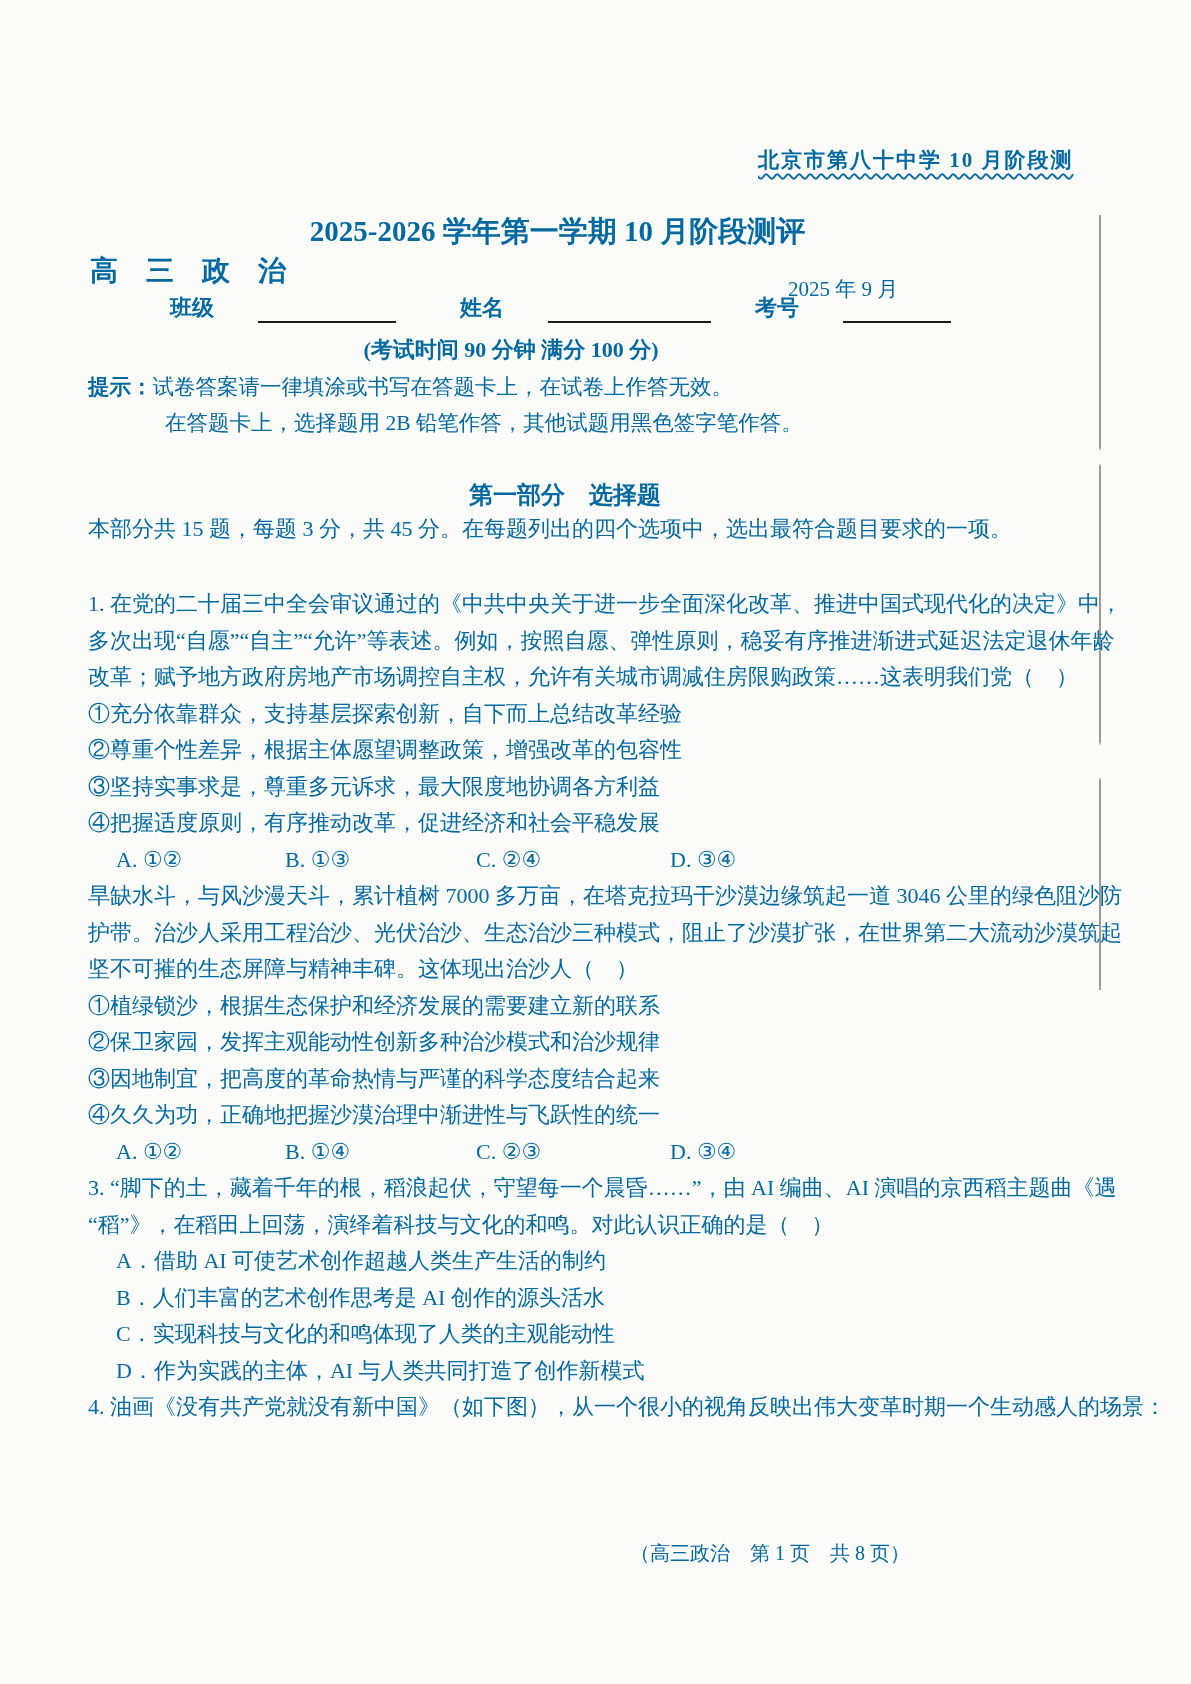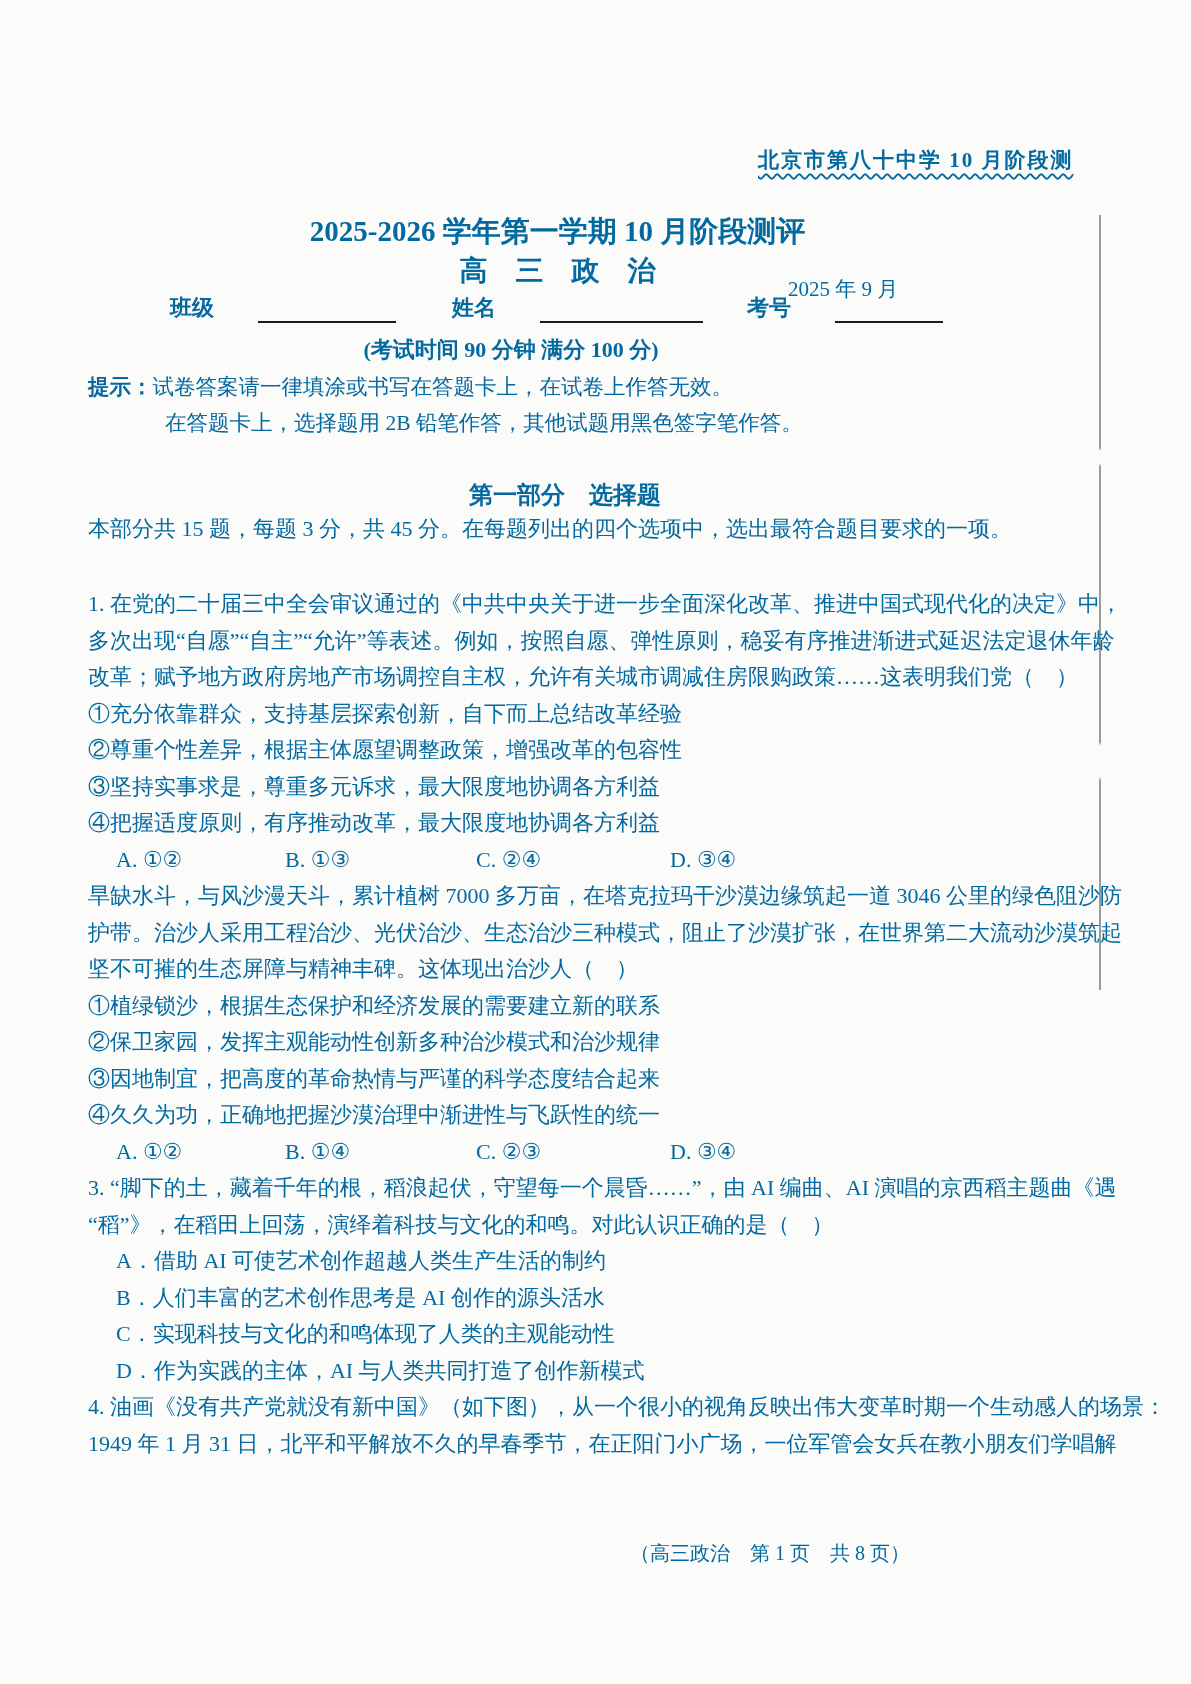--- a/index.html
+++ b/index.html
@@ -29,36 +29,36 @@
     text-decoration:underline;text-decoration-style:wavy;
     text-decoration-thickness:1.5px;text-underline-offset:6px;
     white-space:nowrap;
   }
   .title1{
     position:absolute;top:212px;left:90px;width:935px;
     text-align:center;font-size:29px;font-weight:bold;white-space:nowrap;
   }
   .title2{
     position:absolute;top:252px;left:90px;width:935px;
-    text-align:center;font-size:28px;font-weight:bold;white-space:nowrap;
+    text-align:left;font-size:28px;font-weight:bold;white-space:nowrap;
   }
   .date{
     position:absolute;top:275px;left:788px;font-size:21px;white-space:nowrap;
   }
   .fields-row{
     position:absolute;top:293px;left:170px;
     display:flex;align-items:flex-end;font-size:22px;font-weight:bold;gap:44px;
   }
   .field-blank{
     display:inline-block;height:28px;border-bottom:2px solid #1c1c1c;
   }
   .blank-class{width:138px;}
   .blank-name{width:163px;}
   .blank-examno{width:108px;}
-  .gap-a{margin-left:12px;}
+  .gap-a{margin-left:20px;}
   .gap-b{margin-left:0;}
   .exam-info{
     position:absolute;top:335px;left:106px;width:810px;
     text-align:center;font-size:22px;font-weight:bold;white-space:nowrap;
   }
   .notice-line1{
     position:absolute;top:372px;left:88px;font-size:21.5px;white-space:nowrap;
   }
   .notice-label{font-weight:bold;}
   .notice-line2{
@@ -121,21 +121,21 @@
   <div class="intro">本部分共 15 题，每题 3 分，共 45 分。在每题列出的四个选项中，选出最符合题目要求的一项。</div>
 
   <div class="body-block">
 
     <div class="line">1. 在党的二十届三中全会审议通过的《中共中央关于进一步全面深化改革、推进中国式现代化的决定》中，</div>
     <div class="line">多次出现“自愿”“自主”“允许”等表述。例如，按照自愿、弹性原则，稳妥有序推进渐进式延迟法定退休年龄</div>
     <div class="line">改革；赋予地方政府房地产市场调控自主权，允许有关城市调减住房限购政策……这表明我们党（　）</div>
     <div class="line">①充分依靠群众，支持基层探索创新，自下而上总结改革经验</div>
     <div class="line">②尊重个性差异，根据主体愿望调整政策，增强改革的包容性</div>
     <div class="line">③坚持实事求是，尊重多元诉求，最大限度地协调各方利益</div>
-    <div class="line">④把握适度原则，有序推动改革，最大限度地协调各方利益</div>
+    <div class="line">④把握适度原则，有序推动改革，促进经济和社会平稳发展</div>
     <div class="line opt-row">
       <span class="opt opt-a">A. ①②</span>
       <span class="opt opt-b">B. ①③</span>
       <span class="opt opt-c">C. ②④</span>
       <span class="opt">D. ③④</span>
     </div>
 
     <div class="line">旱缺水斗，与风沙漫天斗，累计植树 7000 多万亩，在塔克拉玛干沙漠边缘筑起一道 3046 公里的绿色阻沙防</div>
     <div class="line">护带。治沙人采用工程治沙、光伏治沙、生态治沙三种模式，阻止了沙漠扩张，在世界第二大流动沙漠筑起</div>
     <div class="line">坚不可摧的生态屏障与精神丰碑。这体现出治沙人（　）</div>
@@ -151,19 +151,18 @@
     </div>
 
     <div class="line">3. “脚下的土，藏着千年的根，稻浪起伏，守望每一个晨昏……”，由 AI 编曲、AI 演唱的京西稻主题曲《遇</div>
     <div class="line">“稻”》，在稻田上回荡，演绎着科技与文化的和鸣。对此认识正确的是（　）</div>
     <div class="line indent">A．借助 AI 可使艺术创作超越人类生产生活的制约</div>
     <div class="line indent">B．人们丰富的艺术创作思考是 AI 创作的源头活水</div>
     <div class="line indent">C．实现科技与文化的和鸣体现了人类的主观能动性</div>
     <div class="line indent">D．作为实践的主体，AI 与人类共同打造了创作新模式</div>
 
     <div class="line">4. 油画《没有共产党就没有新中国》（如下图），从一个很小的视角反映出伟大变革时期一个生动感人的场景：</div>
-    <div class="line">1949 年 1 月 31 日，北平和平解放不久的早春季节，在正阳门小广场，一位军管会女兵在教小朋友们学唱解</div>
 
   </div>
 
   <div class="footer">（高三政治　第 1 页　共 8 页）</div>
 
 </div>
 
 </body></html>

